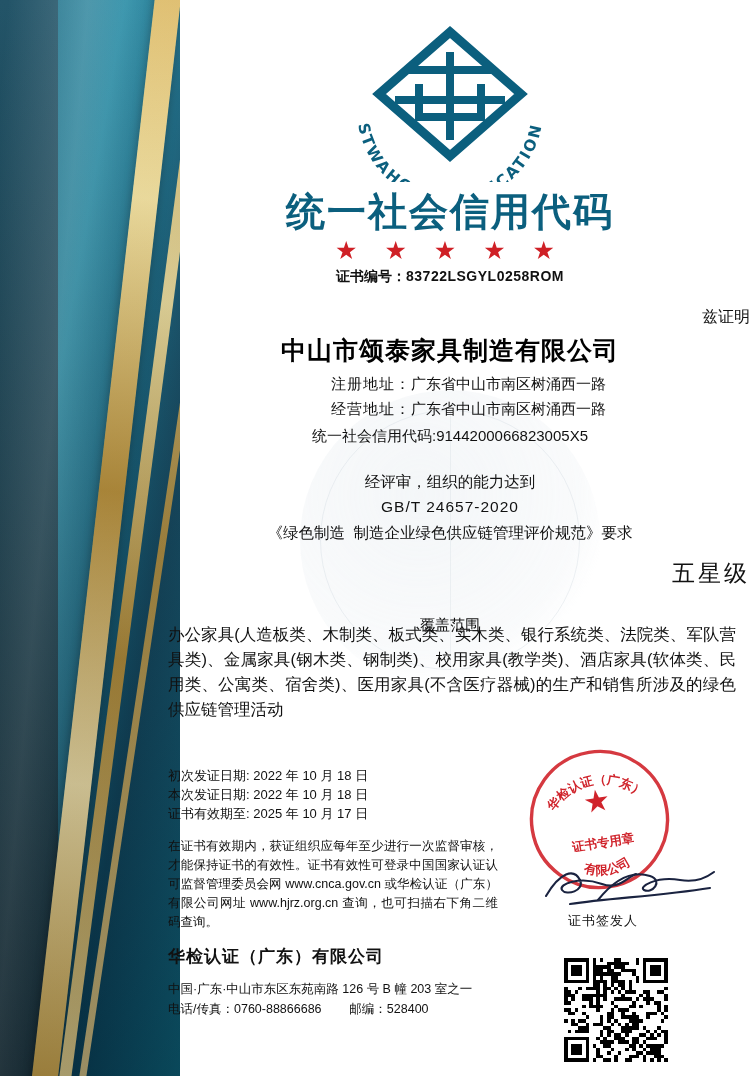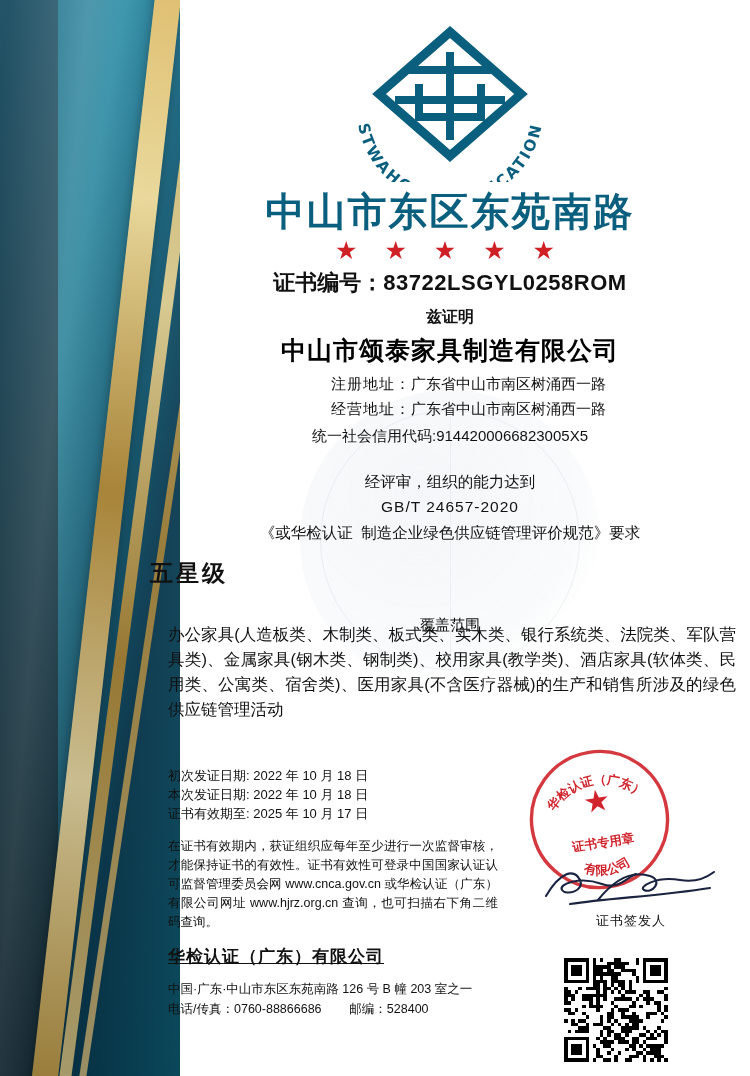--- a/index.html
+++ b/index.html
@@ -84,26 +84,26 @@
     font-family:"DejaVu Sans","Liberation Sans",sans-serif;
     font-size:39px;font-weight:bold;letter-spacing:2px;
     color:#0b5f7e;
   }
   .stars{
     position:absolute;left:0;right:0;top:236px;
     text-align:center;color:#cf2026;font-size:25px;letter-spacing:10px;
   }
   .certno{
     position:absolute;left:0;right:0;top:268px;
-    text-align:center;font-size:22px;font-weight:bold;color:#111;
+    text-align:center;font-size:14px;font-weight:bold;color:#111;
   }
   .certno .num{letter-spacing:.5px;}
   .hereby{
     position:absolute;left:0;right:0;top:307px;
-    text-align:center;font-size:16px;font-weight:bold;color:#111;
+    text-align:right;font-size:16px;font-weight:normal;color:#111;
   }
   .company{
     position:absolute;left:0;right:0;top:334px;
     text-align:center;font-size:25px;font-weight:bold;color:#000000;letter-spacing:1px;
   }
   .addr{
     position:absolute;left:0;right:0;text-align:center;
     font-size:15px;color:#111;padding-left:37px;
   }
   .addr .lbl{letter-spacing:1px;}
@@ -120,21 +120,21 @@
   .standard{
     position:absolute;left:0;right:0;top:498px;
     text-align:center;font-size:15.5px;color:#111;letter-spacing:1px;
   }
   .spec{
     position:absolute;left:0;right:0;top:523px;
     text-align:center;font-size:15.5px;color:#111;
   }
   .grade{
     position:absolute;left:0;right:0;top:558px;
-    text-align:left;font-size:23px;font-weight:bold;color:#111;letter-spacing:3px;
+    text-align:right;font-size:23px;font-weight:normal;color:#111;letter-spacing:3px;
   }
   .scope-title{
     position:absolute;left:0;right:0;top:616px;
     text-align:center;font-size:15px;color:#111;
   }
   .scope-body{
     position:absolute;left:18px;right:14px;top:622px;
     font-size:16.5px;line-height:25px;color:#111;text-align:justify;
   }
   
@@ -142,39 +142,39 @@
     position:absolute;left:18px;top:766px;width:330px;
     font-size:13px;line-height:19px;color:#111;
   }
   .dates .row{white-space:nowrap;}
   .notes{
     position:absolute;left:18px;top:837px;width:330px;
     font-size:12.5px;line-height:19px;color:#111;text-align:justify;
   }
   .issuer{
     position:absolute;left:18px;top:945px;width:400px;
-    font-size:17px;font-weight:bold;color:#111;letter-spacing:1px;text-decoration:underline;
+    font-size:17px;font-weight:bold;color:#111;letter-spacing:1px;
   }
   .issuer-addr{
     position:absolute;left:18px;top:979px;width:400px;
     font-size:12.5px;line-height:20px;color:#111;
   }
   
   .seal{
     position:absolute;left:377px;top:747px;width:145px;height:145px;
     transform:rotate(-9deg);
   }
   .seal svg{position:absolute;inset:0;}
   .seal-arc-text{fill:#d0232b;font-size:12.5px;font-weight:bold;font-family:"DejaVu Sans","Liberation Sans",sans-serif;}
   .signature{
     position:absolute;left:390px;top:862px;width:180px;height:50px;
   }
   .sig-label{
     position:absolute;left:418px;top:912px;
-    font-size:13px;color:#111;letter-spacing:1px;margin-left:28px;
+    font-size:13px;color:#111;letter-spacing:1px;
   }
   
   .qr{
     position:absolute;left:414px;top:958px;width:104px;height:104px;
     background:#fff;
   }
   
   [data-bind]{white-space:pre-wrap;}
 </style>
 </head>
@@ -212,41 +212,41 @@
 
           <path d="M84 62 L84 95 L146 95 L146 62"></path>
         </g>
 
         <text class="arc" font-size="15.5" font-weight="bold" fill="#0b5f7e" font-family="'DejaVu Sans','Liberation Sans',sans-serif" letter-spacing="2.2">
           <textPath href="#arcpath" startOffset="50%" text-anchor="middle" data-bind="logo.arc_text">STWAHCI CERTIFICATION</textPath>
         </text>
       </svg>
     </div>
 
-    <div class="title" data-bind="document.title">中山市东区东苑南路</div>
+    <div class="title" data-bind="document.title">统一社会信用代码</div>
     <div class="stars" data-bind="document.stars">★ ★ ★ ★ ★</div>
 
     <div class="certno">
       <span data-bind="document.cert_number_label">证书编号：</span><span class="num" data-bind="document.cert_number">83722LSGYL0258ROM</span>
     </div>
 
     <div class="hereby" data-bind="document.hereby_certify">兹证明</div>
     <div class="company" data-bind="document.company_name">中山市颂泰家具制造有限公司</div>
 
     <div class="addr addr1">
       <span class="lbl" data-bind="document.registered_address_label">注册地址：</span><span data-bind="document.registered_address">广东省中山市南区树涌西一路</span>
     </div>
     <div class="addr addr2">
       <span class="lbl" data-bind="document.business_address_label">经营地址：</span><span data-bind="document.business_address">广东省中山市南区树涌西一路</span>
     </div>
     <div class="credit" data-bind="document.credit_code">统一社会信用代码:9144200066823005X5</div>
 
     <div class="assessed" data-bind="document.assessed_line">经评审，组织的能力达到</div>
     <div class="standard" data-bind="document.standard">GB/T 24657-2020</div>
-    <div class="spec" data-bind="document.spec_line">《或华检认证  制造企业绿色供应链管理评价规范》要求</div>
+    <div class="spec" data-bind="document.spec_line">《绿色制造  制造企业绿色供应链管理评价规范》要求</div>
     <div class="grade" data-bind="document.grade">五星级</div>
 
     <div class="scope-title" data-bind="document.scope_title">覆盖范围</div>
     <div class="scope-body" data-bind="document.scope_body">办公家具(人造板类、木制类、板式类、实木类、银行系统类、法院类、军队营具类)、金属家具(钢木类、钢制类)、校用家具(教学类)、酒店家具(软体类、民用类、公寓类、宿舍类)、医用家具(不含医疗器械)的生产和销售所涉及的绿色供应链管理活动</div>
 
     <div class="dates">
       <div class="row">
         <span data-bind="dates.first_issue_label">初次发证日期:</span>
         <span data-bind="dates.first_issue_value">2022 年 10 月 18 日</span>
       </div>

